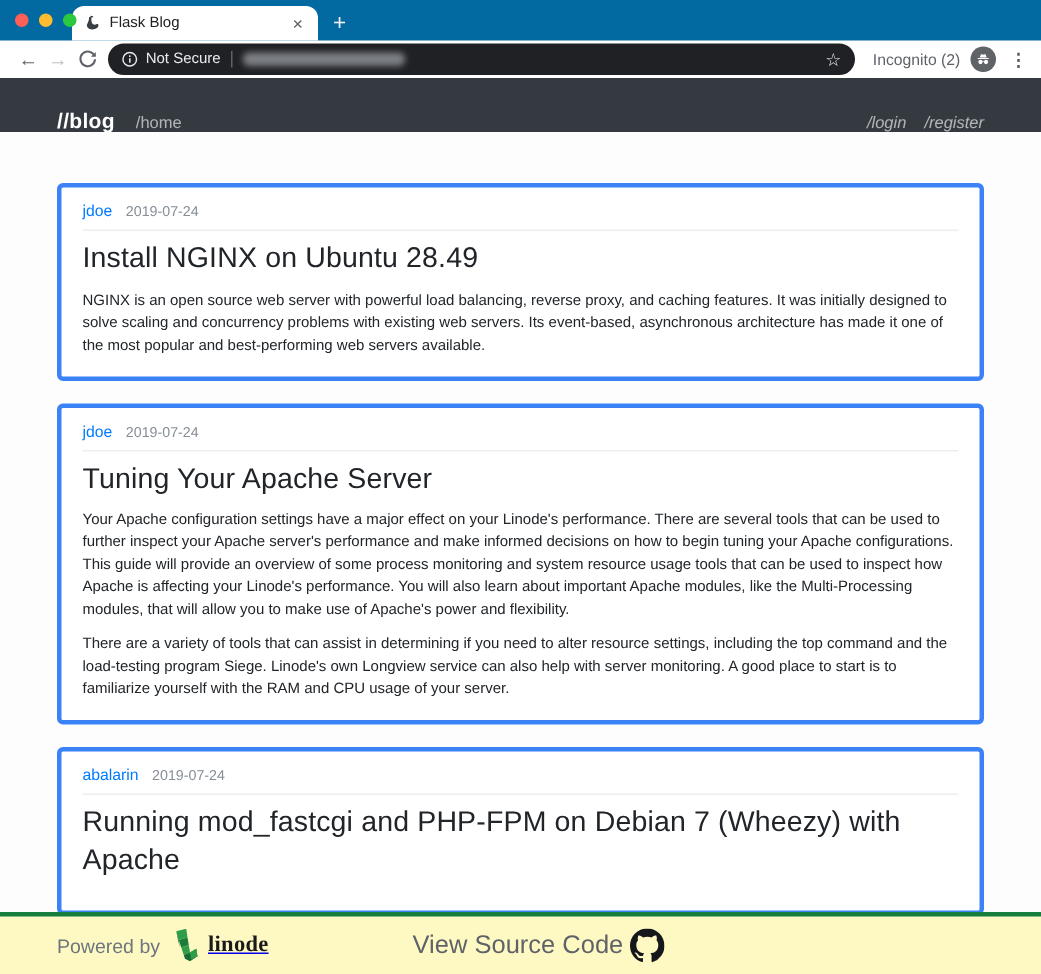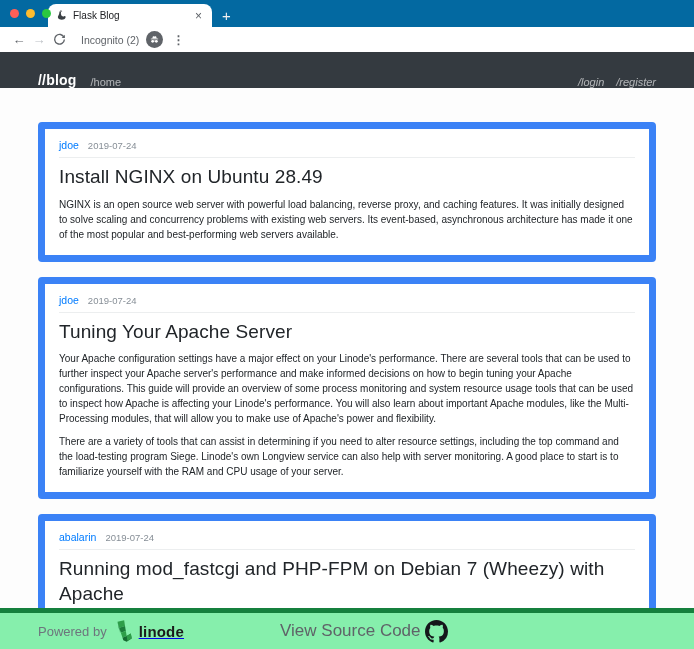--- a/index.html
+++ b/index.html
@@ -44,36 +44,36 @@
 
   
   .navbar { height:36px; background:#343a40; display:flex; align-items:flex-end; padding:0 38px; }
   .brand { color:#fff; font-size:14px; font-weight:700; letter-spacing:.2px; text-decoration:none; }
   .nav-left { margin-left:14px; display:flex; gap:14px; }
   .nav-right { margin-left:auto; display:flex; gap:12px;font-style:italic; }
   .nav-link { color:rgba(255,255,255,.62); font-size:11px; text-decoration:none; }
 
   
   .content { height:561px; overflow:hidden; background:#fdfdfd; padding:34px 38px 0; }
-  .card { background:#fff; border:7px solid #3b82f6; border-radius:4px;
+  .card { background:#fff; border:3px solid #3b82f6; border-radius:4px;
           padding:10px 14px 13px; margin-bottom:15px; }
   .post-meta { display:flex; align-items:baseline; gap:9px; }
   .author { color:#007bff; font-size:10.5px; font-weight:500; text-decoration:none; }
   .date { color:#868e96; font-size:9.5px; }
   .card hr { border:none; border-top:1px solid #eceeef; margin:6px 0 7px; }
   .post-title { color:#212529; font-size:19px; font-weight:500; line-height:1.3;
                 margin-bottom:7px; letter-spacing:.1px; }
   .post-body p { color:#212529; font-size:10px; line-height:15px; margin-bottom:8px; }
   .post-body p:last-child { margin-bottom:0; }
 
   
-  .footer { position:fixed; left:0; bottom:0; width:694px; height:41px; background:#86efac;
-            border-top:5px solid #15803d; display:flex; align-items:center; padding:0 38px; }
+  .footer { position:fixed; left:0; bottom:0; width:694px; height:41px; background:#fef9c3;
+            border-top:3px solid #15803d; display:flex; align-items:center; padding:0 38px; }
   .powered { color:#6d757d; font-size:13px; }
-  .linode-logo { display:flex; align-items:center; margin-left:8px; }
+  .linode-logo { display:flex; align-items:center; margin-left:8px;font-family:Liberation Serif, serif; }
   .linode-word { color:#1a1a1a; font-size:15px; font-weight:700; margin-left:4px; letter-spacing:.2px; }
   .view-src { color:#5f6368; font-size:17px; margin-left:96px; }
   .gh { margin-left:4px; display:flex; align-items:center; }
 </style>
 </head>
 <body>
 
 <div class="tabstrip">
   <div class="traffic">
     <span class="t-close"></span>
@@ -93,20 +93,34 @@
 
 <div class="toolbar">
   <span class="nav-ic back">←</span>
   <span class="nav-ic fwd">→</span>
   <span class="nav-ic reload">
     <svg width="13" height="13" viewBox="0 0 16 16">
       <path d="M13.6 5.5 A6 6 0 1 0 14 8" fill="none" stroke="#5f6368" stroke-width="1.7"></path>
       <path d="M14.6 2 v4 h-4 z" fill="#5f6368"></path>
     </svg>
   </span>
+  <div class="omnibox">
+    <span class="omni-info">
+      <svg width="11" height="11" viewBox="0 0 16 16">
+        <circle cx="8" cy="8" r="6.6" fill="none" stroke="#e8eaed" stroke-width="1.4"></circle>
+        <rect x="7.3" y="7" width="1.5" height="4.3" fill="#e8eaed"></rect>
+        <rect x="7.3" y="4.2" width="1.5" height="1.6" fill="#e8eaed"></rect>
+      </svg>
+    </span>
+    <span class="omni-label">Not Secure</span>
+    <span class="omni-div"></span>
+    <span class="url-blur"></span>
+    <span class="omni-spacer"></span>
+    <span class="star">☆</span>
+  </div>
   <span class="incog-label">Incognito (2)</span>
   <span class="incog-badge">
     <svg width="11" height="11" viewBox="0 0 24 24">
       <path d="M4 10 h16 v1.6 H4 Z" fill="#fff"></path>
       <path d="M7 9.6 l1.4-4.2 c.2-.6.8-.8 1.4-.6 l2.2.8 2.2-.8 c.6-.2 1.2 0 1.4.6 L17 9.6 Z" fill="#fff"></path>
       <circle cx="8" cy="16" r="3.1" fill="#fff"></circle>
       <circle cx="16" cy="16" r="3.1" fill="#fff"></circle>
       <path d="M10.8 15.4 q1.2-.9 2.4 0" stroke="#fff" stroke-width="1.3" fill="none"></path>
     </svg>
   </span>

